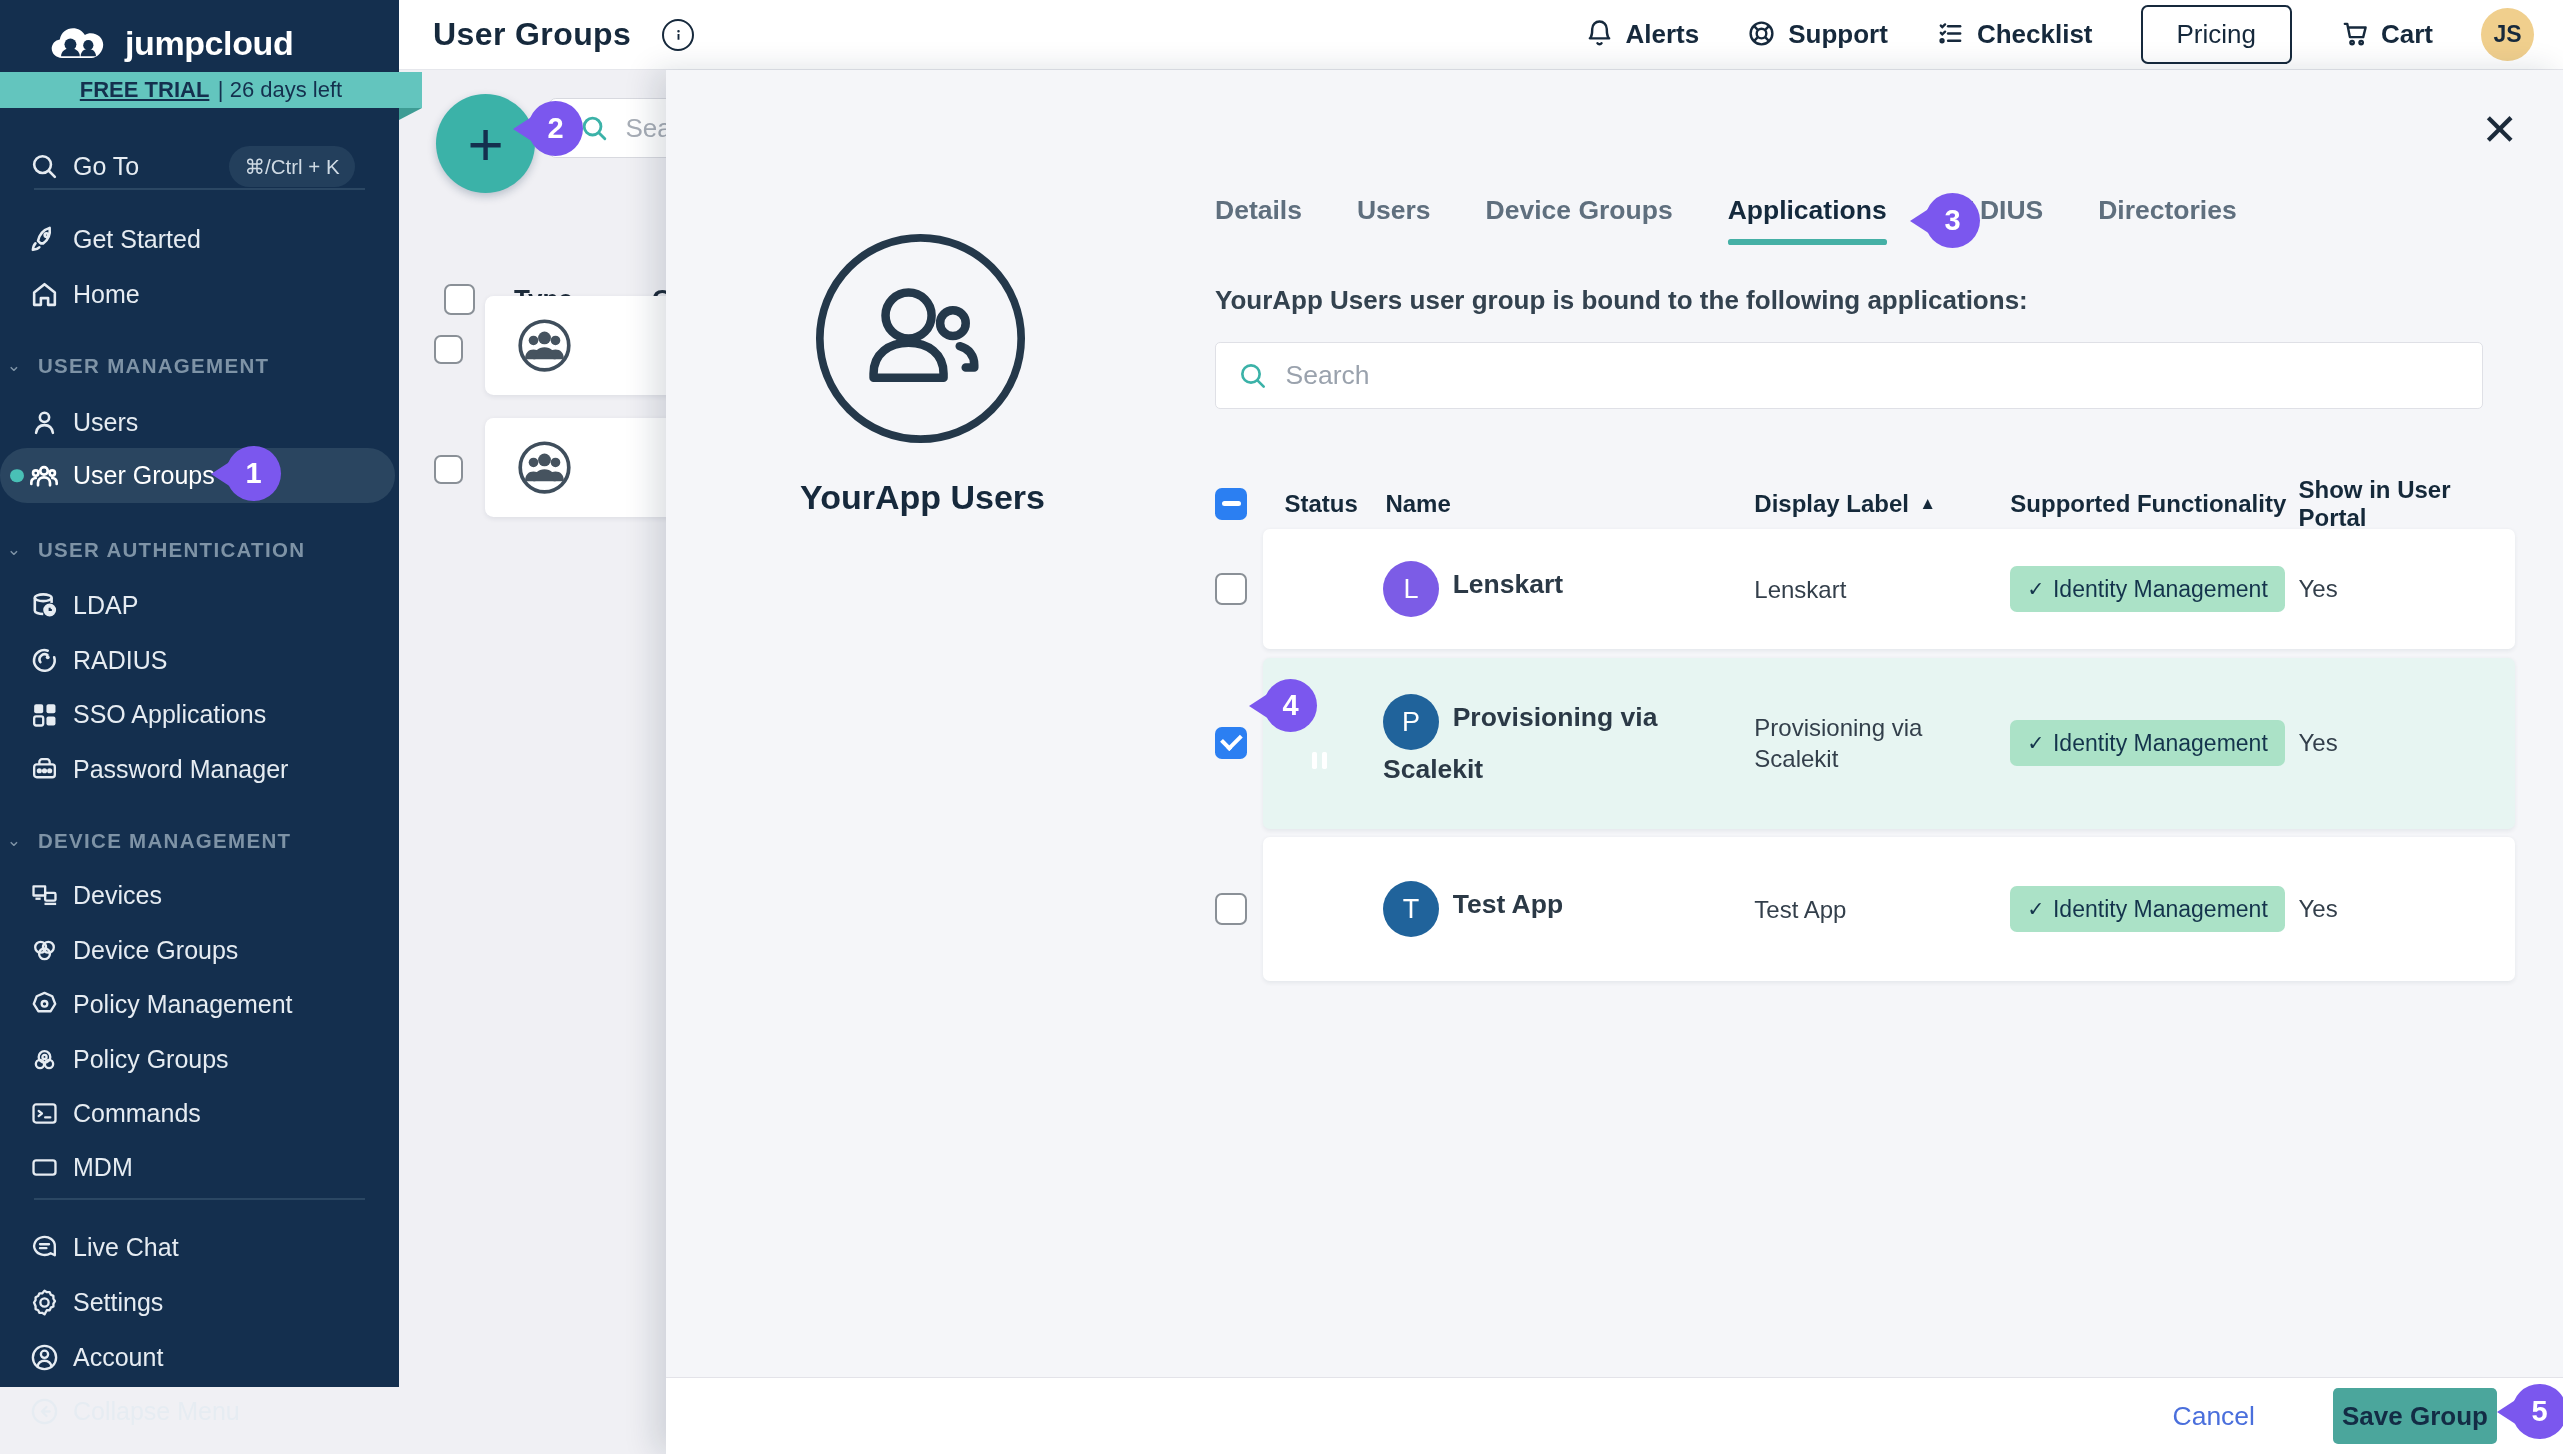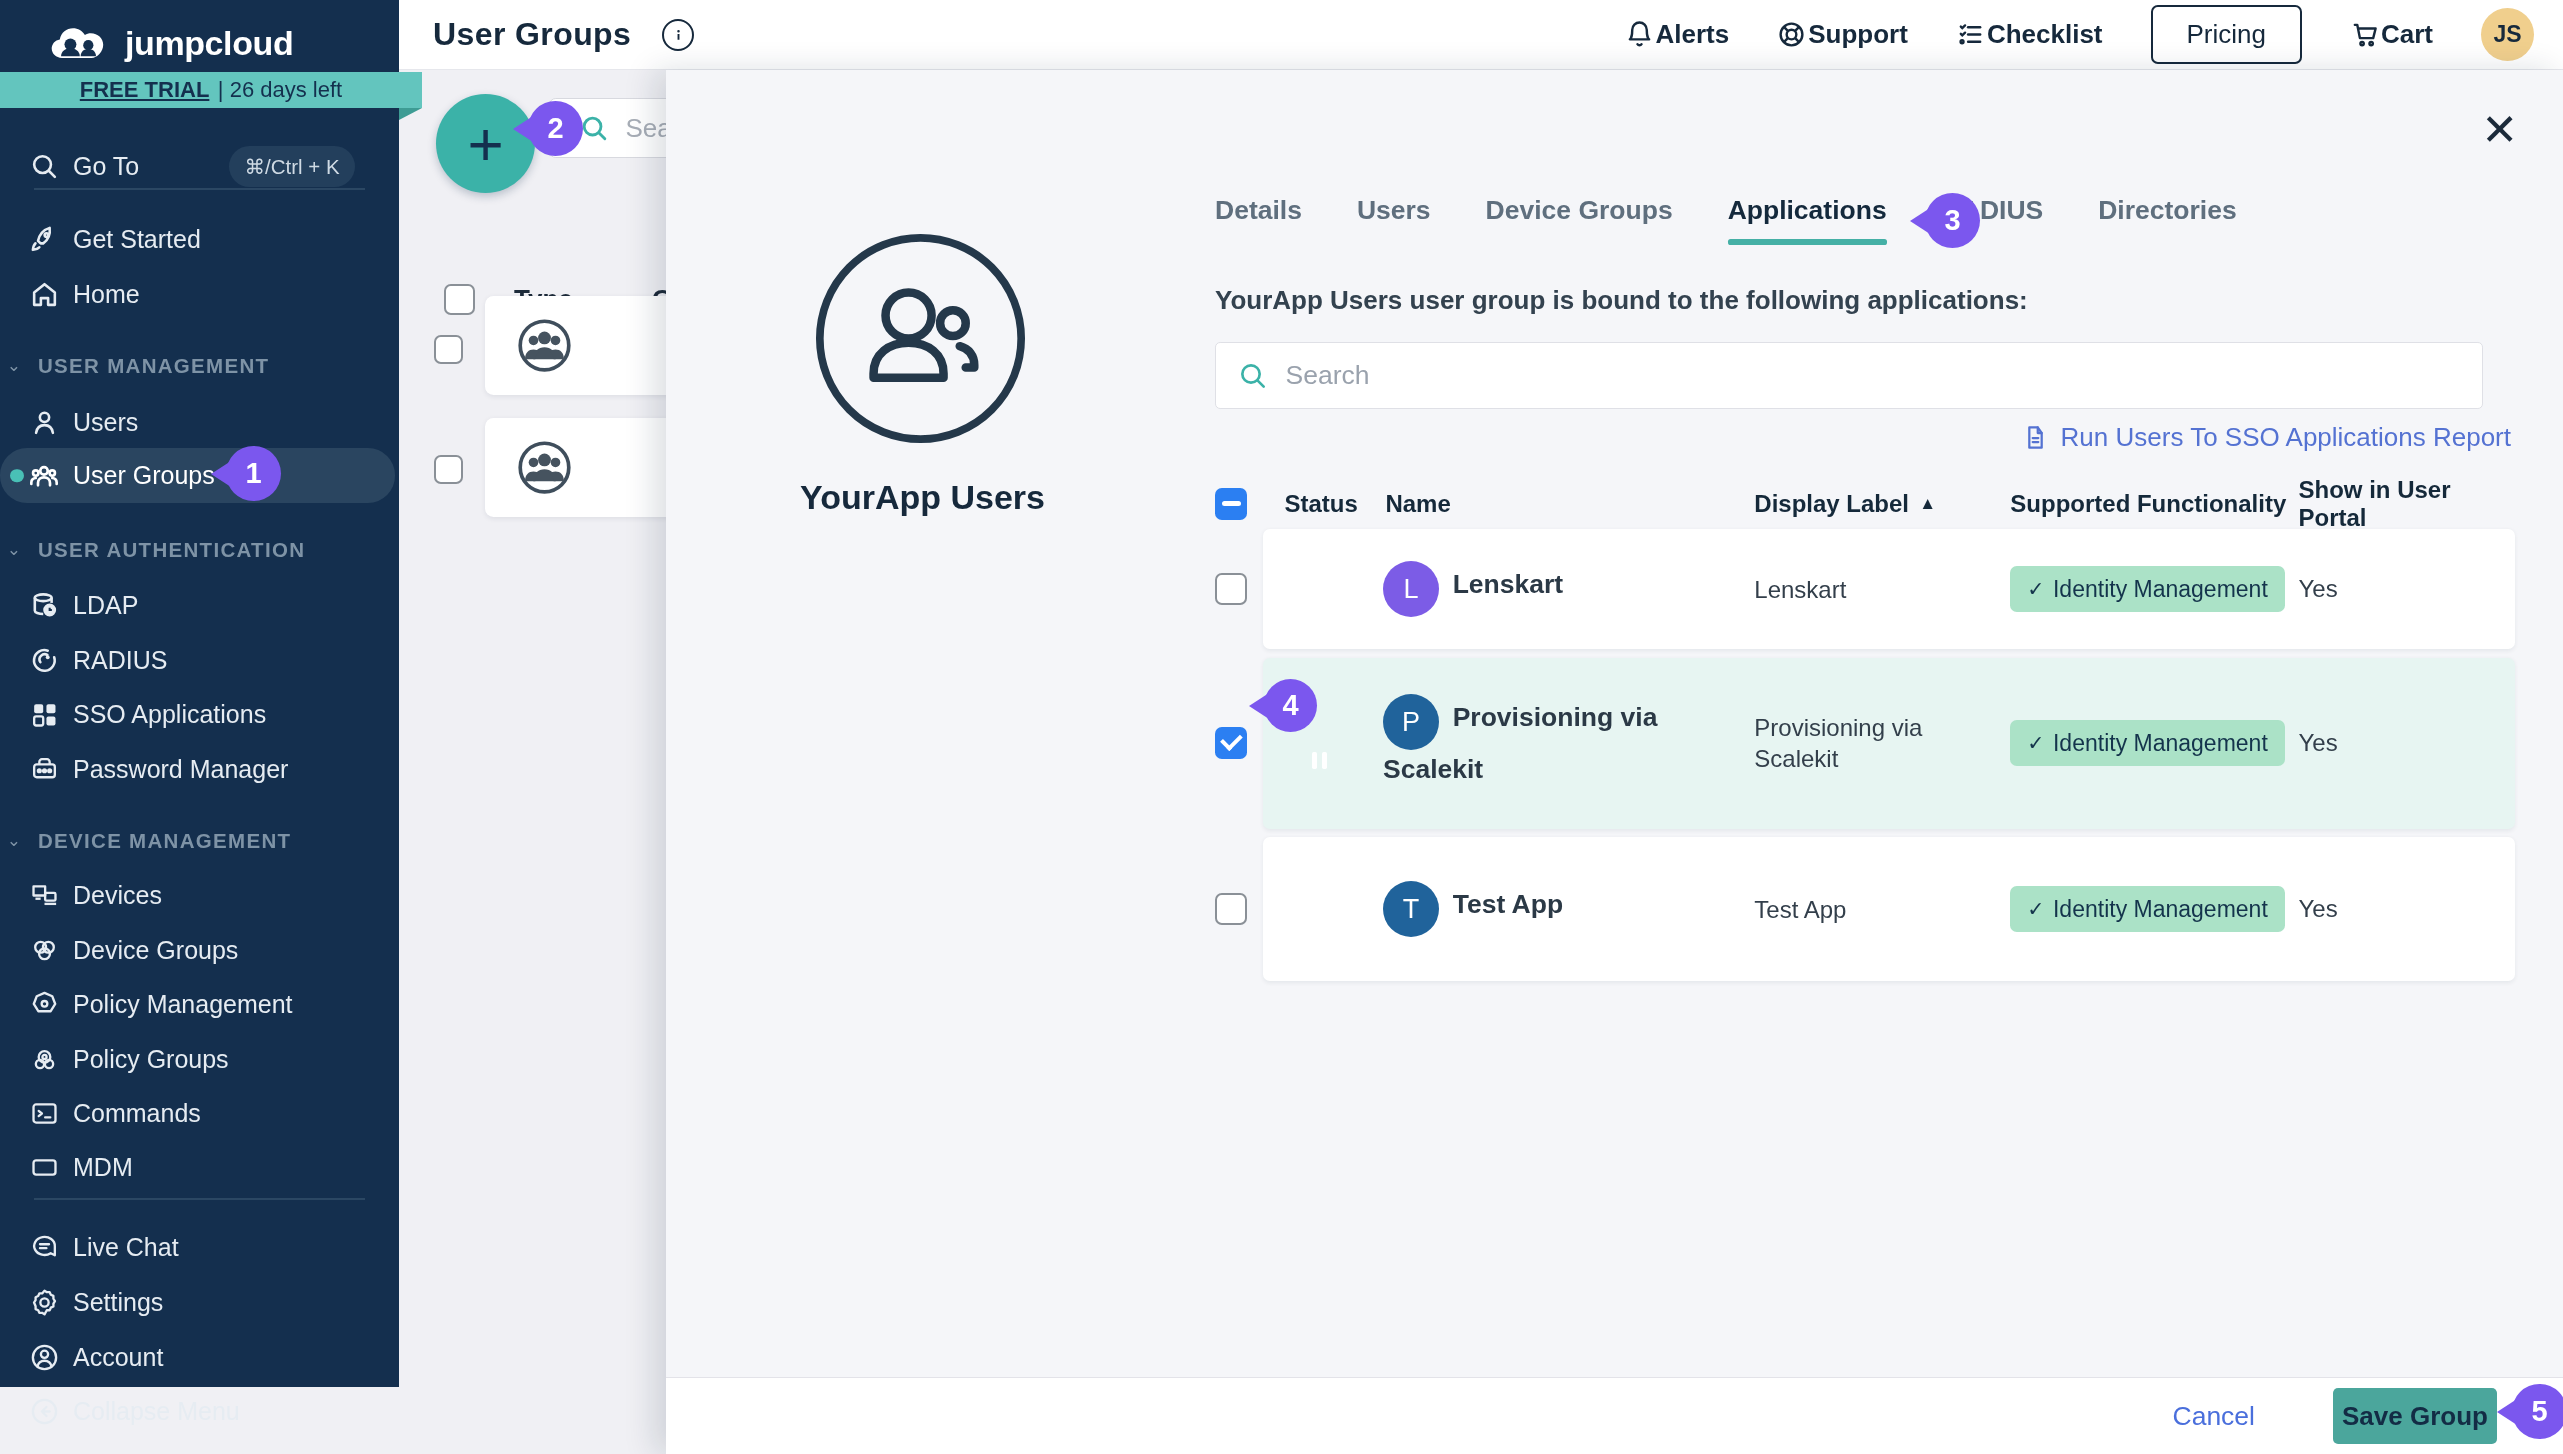--- a/index.html
+++ b/index.html
@@ -4,21 +4,21 @@
 <style>
   * { margin:0; padding:0; box-sizing:border-box; }
   html,body { width:2563px; height:1454px; background:#f0f0f4; font-family:"Liberation Sans",sans-serif; }
   #app { position:relative; width:2563px; height:1454px; overflow:hidden; background:#f0f0f4; }
 
   
   .topbar { position:absolute; left:399px; top:0; width:2164px; height:70px; background:#ffffff; border-bottom:1.7px solid #e6e7ec; z-index:4; display:flex; align-items:center; }
   .page-title { font-size:32px; font-weight:700; color:#16293c; margin-left:34px; letter-spacing:0.4px; }
   .info-btn { margin-left:31px; width:32px; height:32px; border-radius:50%; border:2.6px solid #16293c; display:flex; align-items:center; justify-content:center; font-size:20.5px; font-weight:700; color:#16293c; }
   .topnav { margin-left:auto; display:flex; align-items:center; gap:48px; margin-right:29px; }
-  .topnav-item { display:flex; align-items:center; gap:2px; font-size:26px; font-weight:700; color:#16293c; cursor:pointer; }
+  .topnav-item { display:flex; gap:12px; font-size:26px; font-weight:700; color:#16293c; cursor:pointer; }
   .topnav-item svg { display:block; }
   .pricing-btn { border:2.6px solid #16293c; border-radius:6.8px; padding:12px 34px; font-size:26px; font-weight:400; color:#16293c; background:#fff; cursor:pointer; }
   .avatar { width:53px; height:53px; border-radius:50%; background:#f0cf8d; color:#16293c; font-size:23px; font-weight:700; display:flex; align-items:center; justify-content:center; }
 
   
   .sidebar { position:absolute; left:0; top:0; width:399px; height:1387px; background:#142f4e; z-index:6; color:#e6ecf2; }
   .logo-row { display:flex; align-items:center; gap:12px; padding:15.4px 0 0 50px; height:72px; }
   .logo-text { font-size:34px; font-weight:700; color:#ffffff; letter-spacing:-0.4px; }
   .trial-banner { position:absolute; left:0; top:72px; width:422px; height:36px; background:#63c5be; display:flex; align-items:center; justify-content:center; font-size:22px; color:#14304e; }
   .trial-banner b { text-decoration:underline; font-weight:700; margin-right:8.5px; }
@@ -509,30 +509,20 @@
     <div class="drawer-search">
       <span>
           <svg width="32" height="32" viewBox="0 0 24 24" fill="none" stroke="#3bb2a8" stroke-width="2" stroke-linecap="round">
             <circle cx="10.5" cy="10.5" r="6.5"></circle>
             <path d="M15.5 15.5 20 20"></path>
           </svg>
         </span>
       <input placeholder="Search" style="">
     </div>
 
-    <div class="report-link">
-      <span>
-          <svg width="27" height="27" viewBox="0 0 24 24" fill="none" stroke="#5472d2" stroke-width="2" stroke-linecap="round" stroke-linejoin="round">
-            <path d="M14 3H6.5v18h11V8z"></path>
-            <path d="M14 3v5h3.5"></path>
-            <path d="M9.5 12.5h5M9.5 16h5"></path>
-          </svg>
-        </span>
-      <span>Run Users To SSO Applications Report</span>
-    </div>
 
     <div class="apps-table">
       <div class="t-head">
         <div class="cb-wrap">
             <div class="cb-ind"></div>
           </div>
         <div class="hgrid">
           <div class="h-status">Status</div>
           <div class="h-name">Name</div>
           <div class="h-display">

